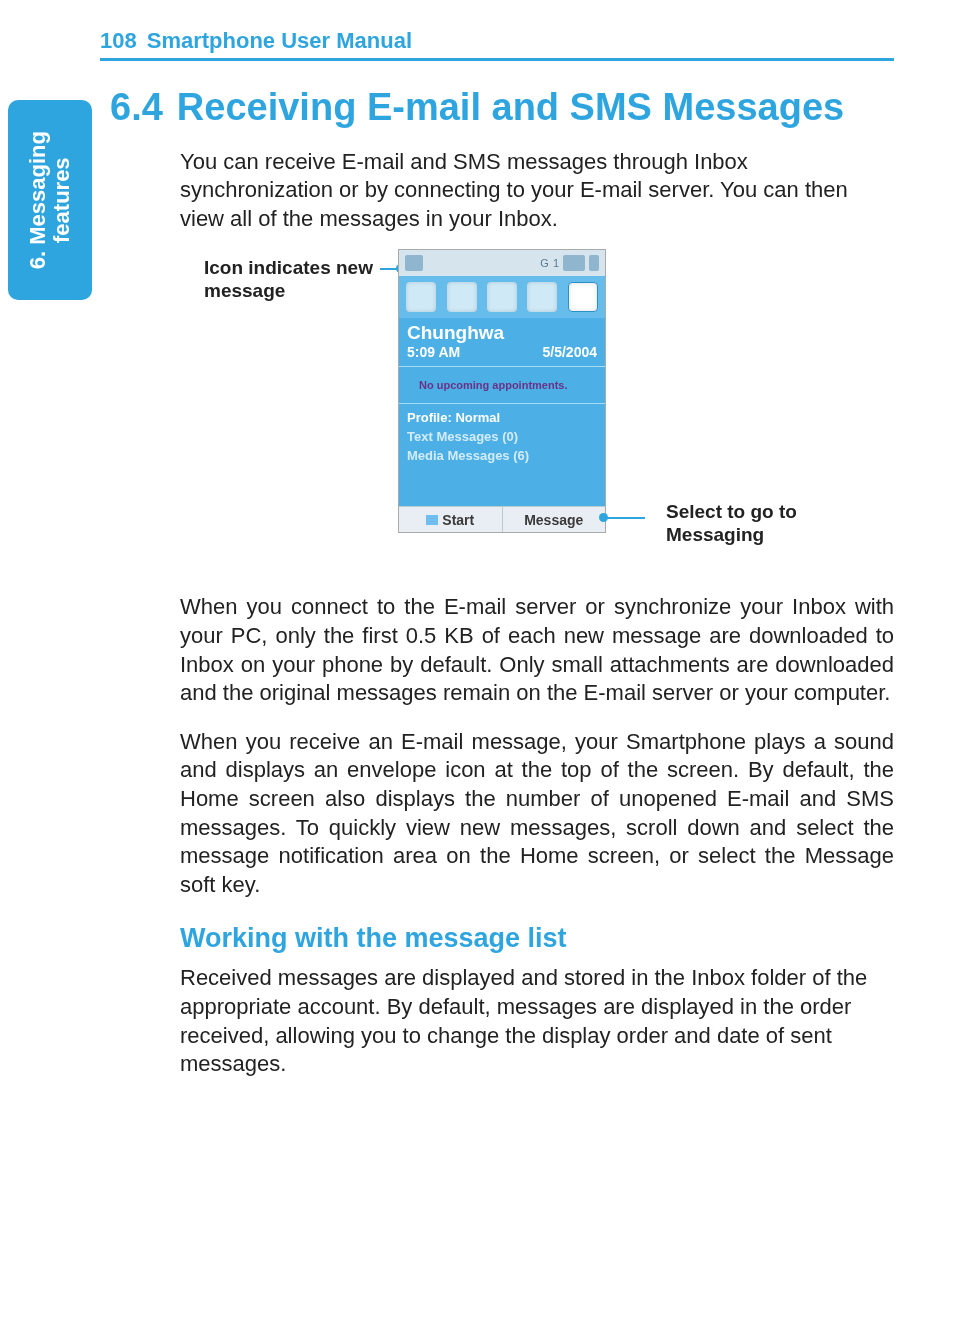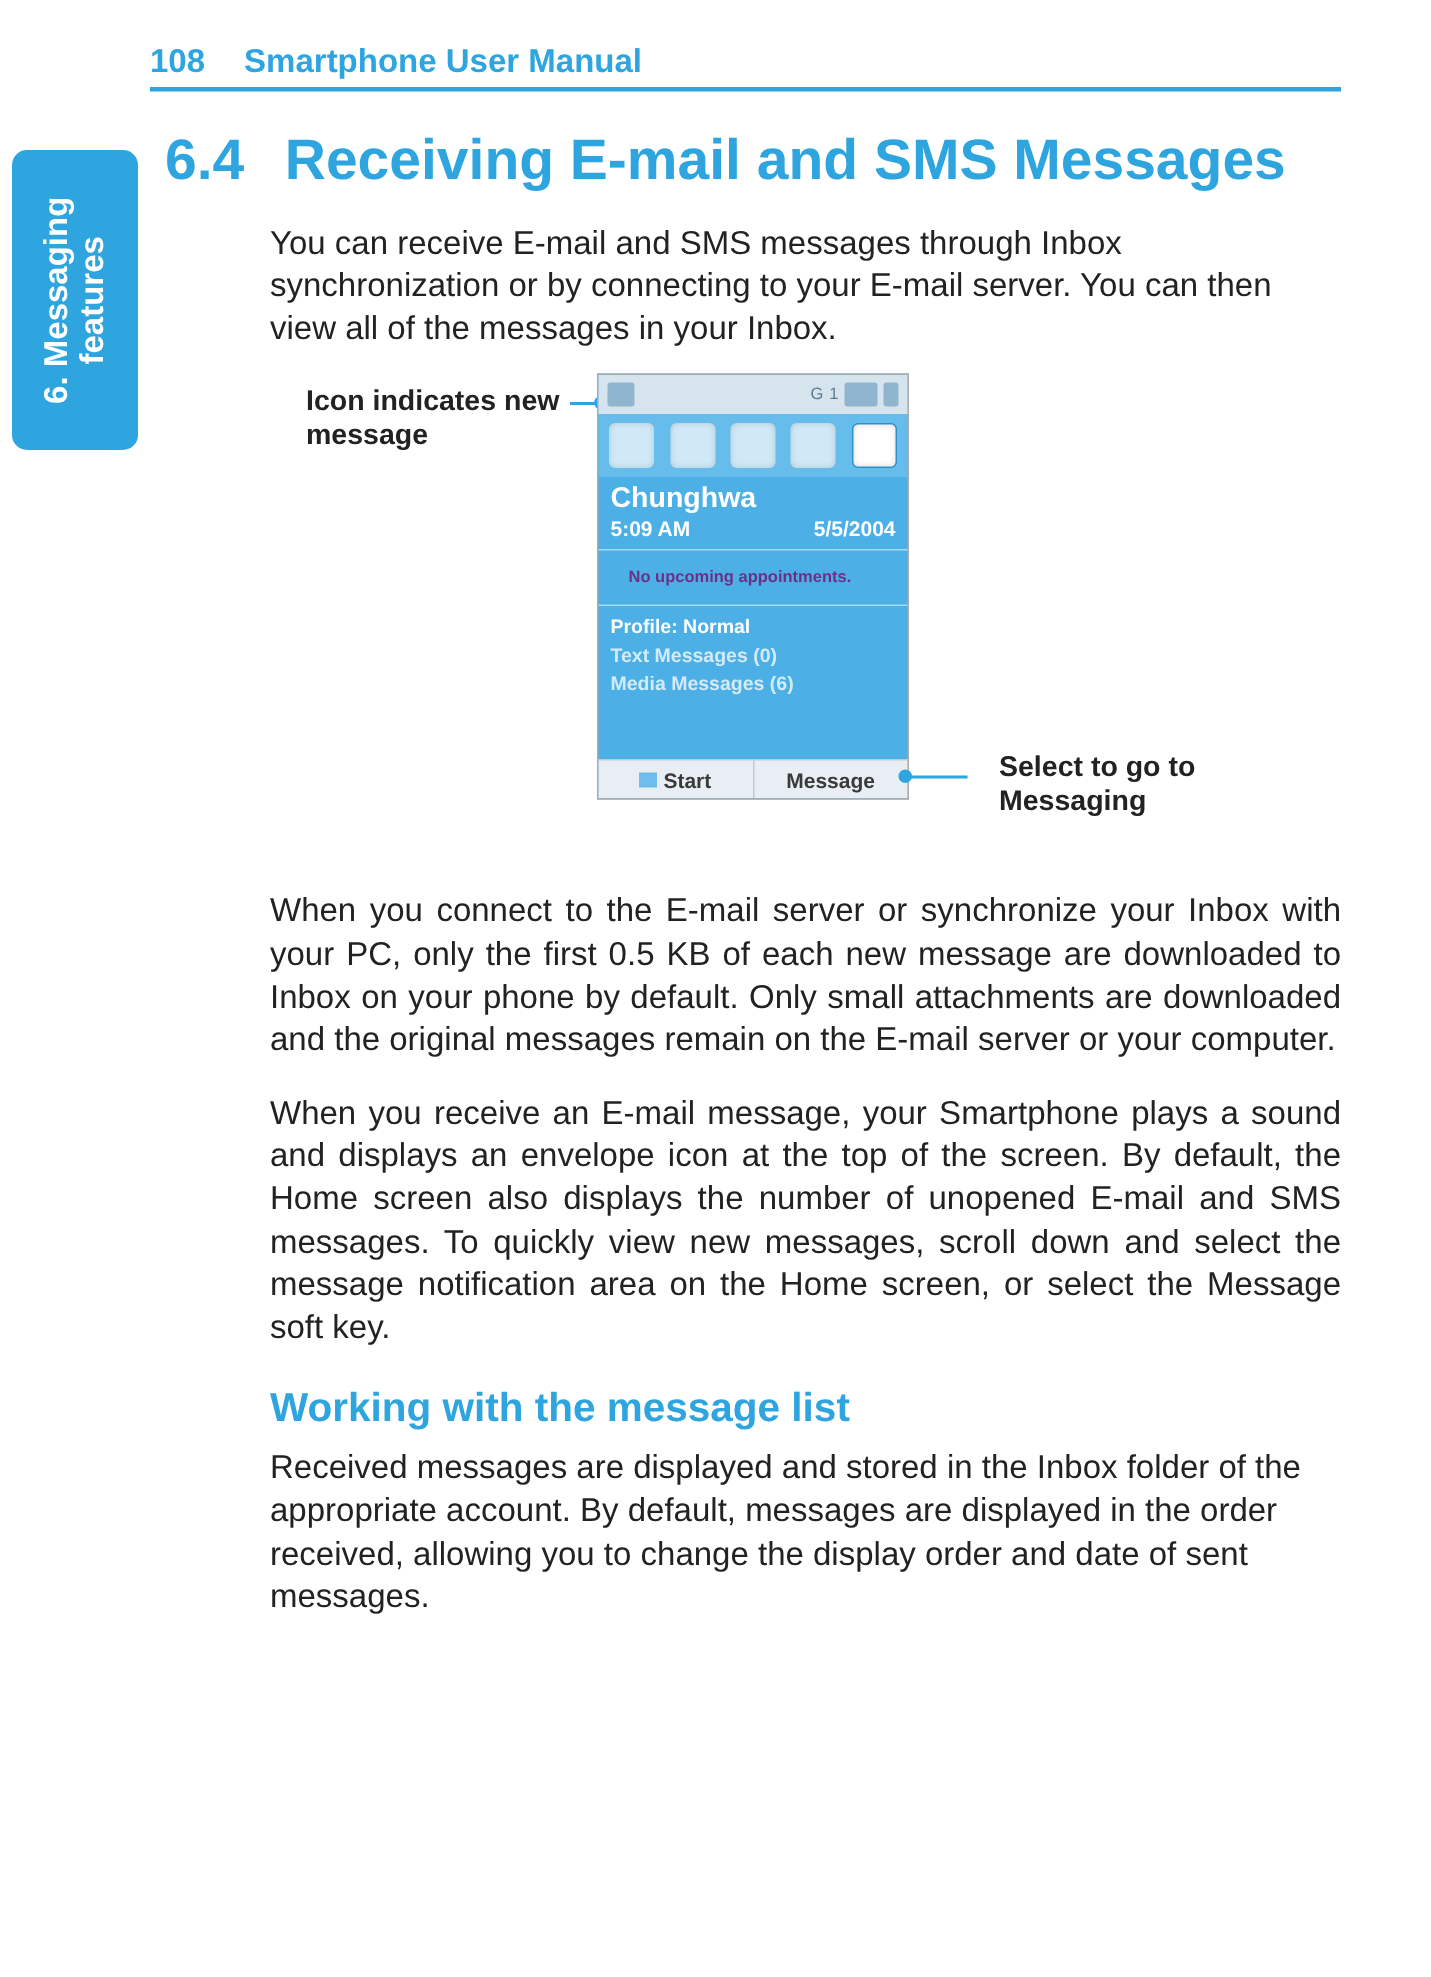--- a/index.html
+++ b/index.html
@@ -10,21 +10,21 @@
     background: #fff;
     position: relative;
   }
   .header-line {
     position: absolute;
     top: 28px;
     left: 100px;
     right: 60px;
     display: flex;
     align-items: baseline;
-    gap: 26px;
+    gap: 10px;
     border-bottom: 3px solid #2fa5e0;
     padding-bottom: 4px;
   }
   .page-num {
     color: #2fa5e0;
     font-weight: bold;
     font-size: 22px;
   }
   .manual-title {
     color: #2fa5e0;
@@ -53,21 +53,21 @@
     text-align: center;
   }
   .content {
     position: absolute;
     left: 180px;
     right: 60px;
     top: 86px;
   }
   .section-heading {
     display: flex;
-    gap: 27px;
+    gap: 14px;
     color: #2fa5e0;
     font-weight: bold;
     font-size: 38px;
     line-height: 1.15;
     margin-left: -70px;
     margin-bottom: 18px;
   }
   .section-num { flex-shrink: 0; }
   .section-title { }
   .body-text {

